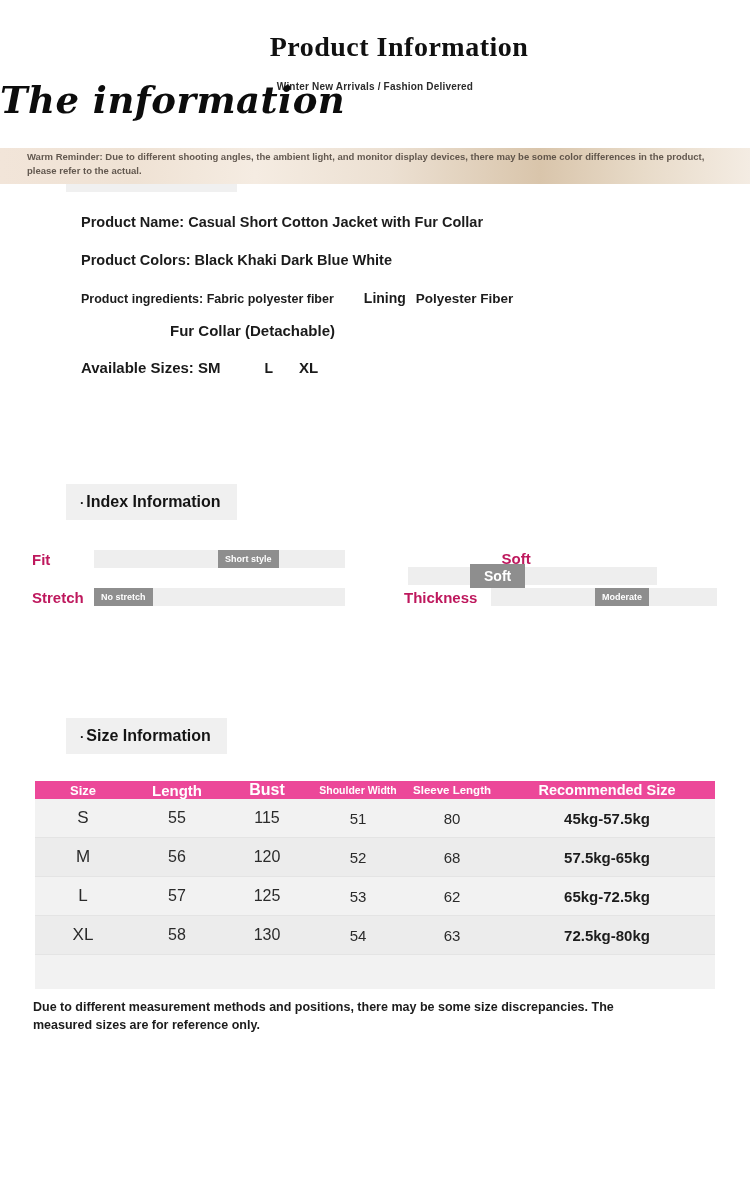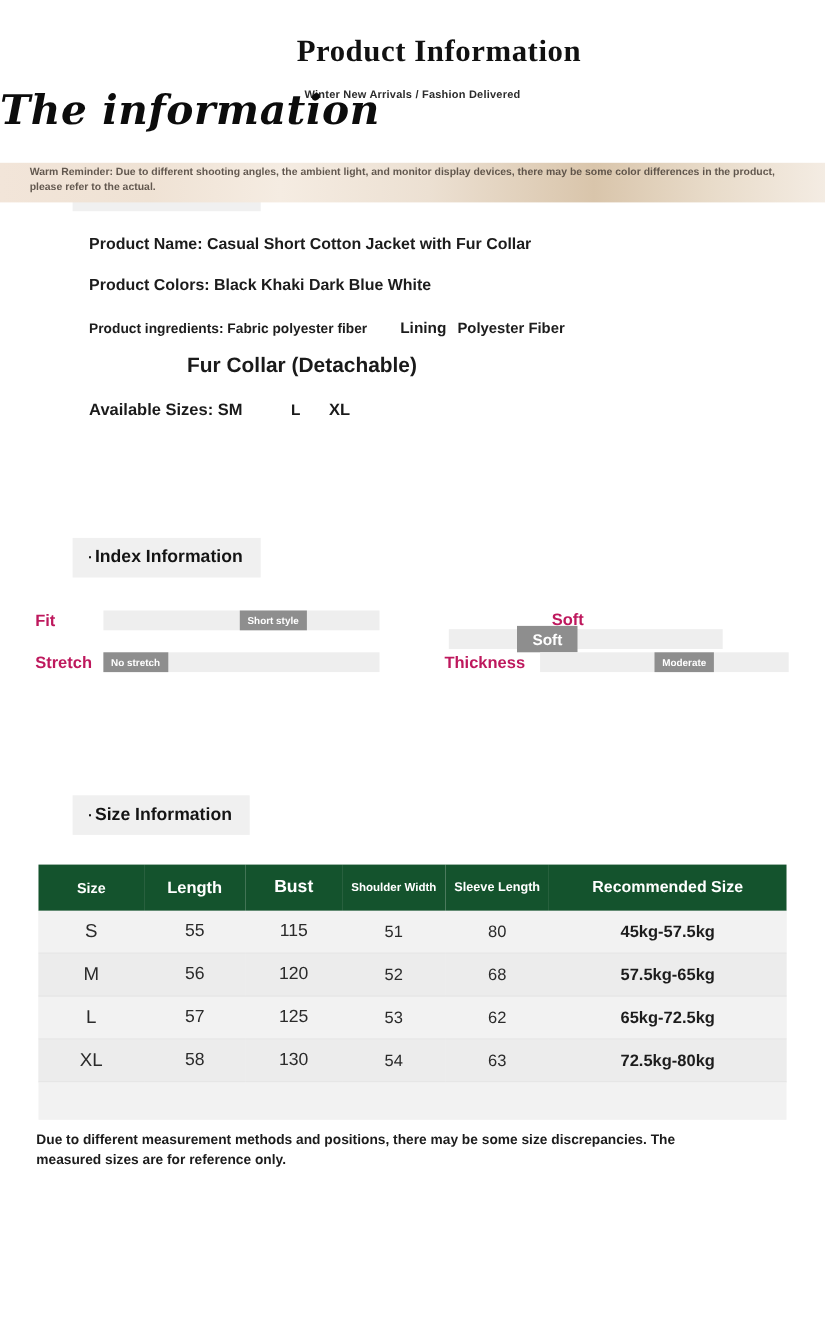--- a/index.html
+++ b/index.html
@@ -109,21 +109,21 @@
     margin-left: 30px;
   }
   .ing-lining-val {
     font-size: 13.5px;
     font-weight: bold;
     margin-left: 10px;
   }
   .fur-collar {
     margin-left: 170px;
     margin-top: 16px;
-    font-size: 19px;
+    font-size: 15px;
     font-weight: bold;
   }
   .sizes-row {
     margin-left: 81px;
     margin-top: 20px;
     display: flex;
     align-items: baseline;
     font-size: 15px;
     font-weight: bold;
   }
@@ -189,24 +189,24 @@
 
   
   .size-block { margin-top: 78px; }
   .size-table {
     margin: 27px auto 0 auto;
     width: 680px;
     border-collapse: collapse;
     background: #f2f2f2;
   }
   .size-table th {
-    background: #14532d;
+    background: #ec4899;
     color: #ffffff;
     font-weight: bold;
-    padding: 12px 4px;
+    padding: 0 4px;
     text-align: center;
   }
   .size-table th.c-size   { font-size: 13px; width: 96px; }
   .size-table th.c-length { font-size: 15px; width: 92px; }
   .size-table th.c-bust   { font-size: 16px; width: 88px; }
   .size-table th.c-shoulder { font-size: 10.5px; width: 94px; }
   .size-table th.c-sleeve { font-size: 11.5px; width: 94px; }
   .size-table th.c-rec    { font-size: 14.5px; }
 
   .size-table td {

